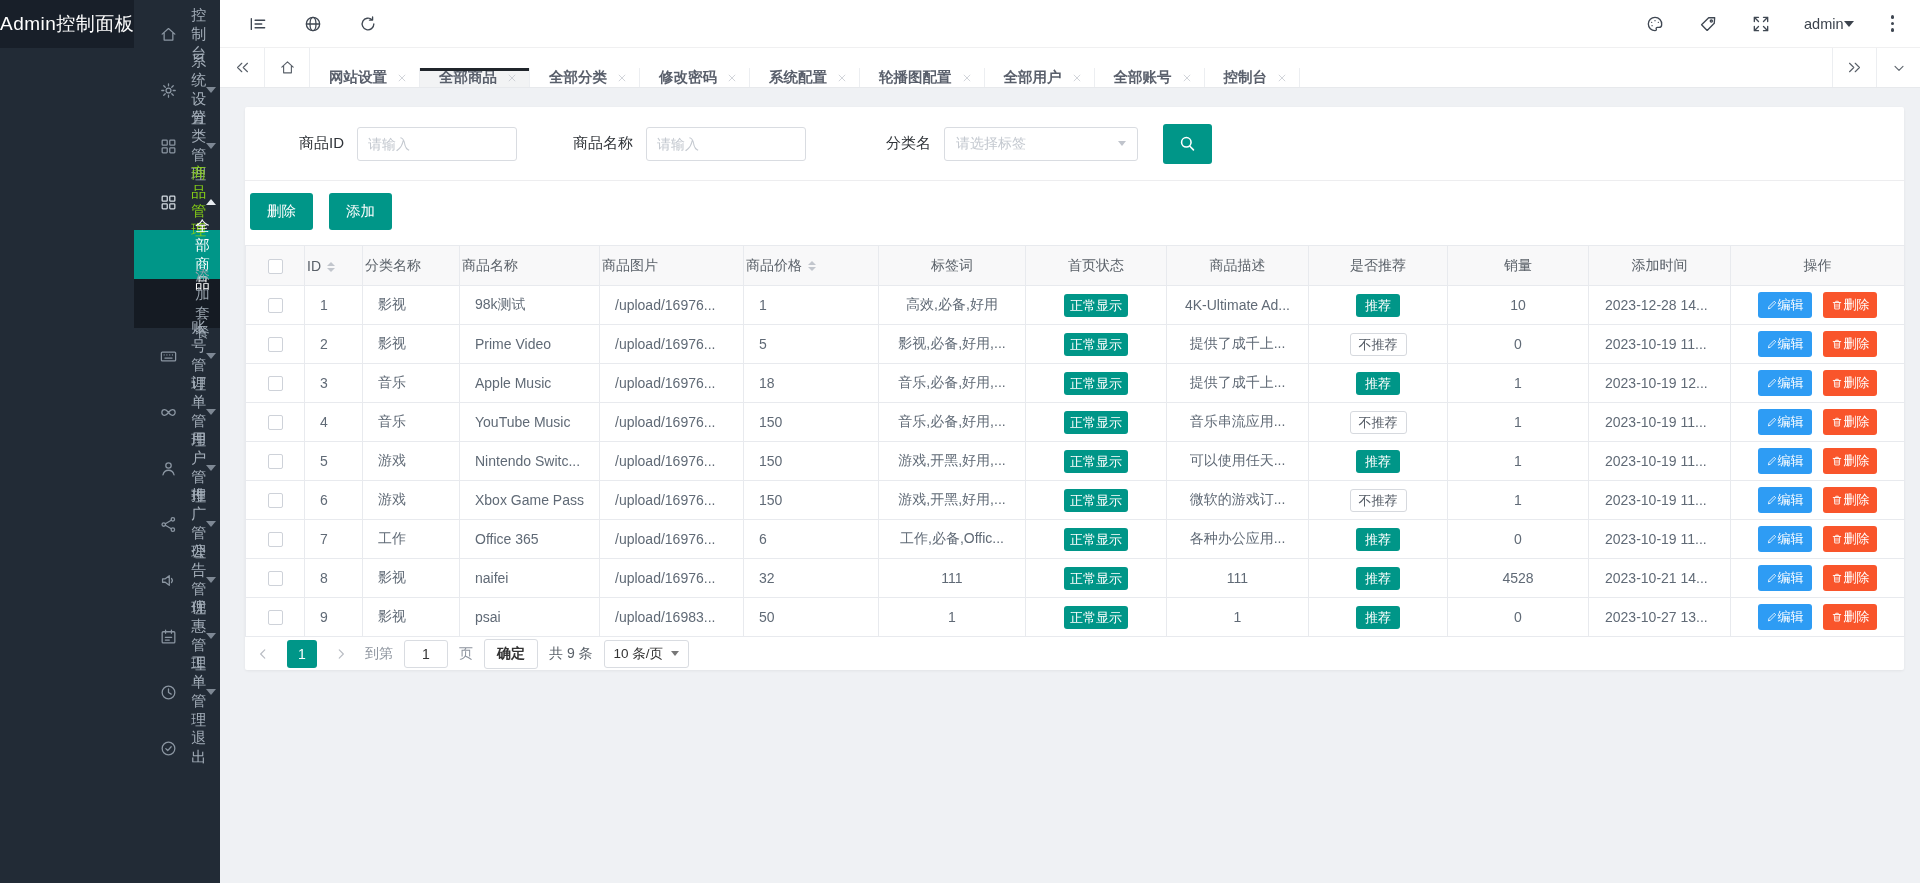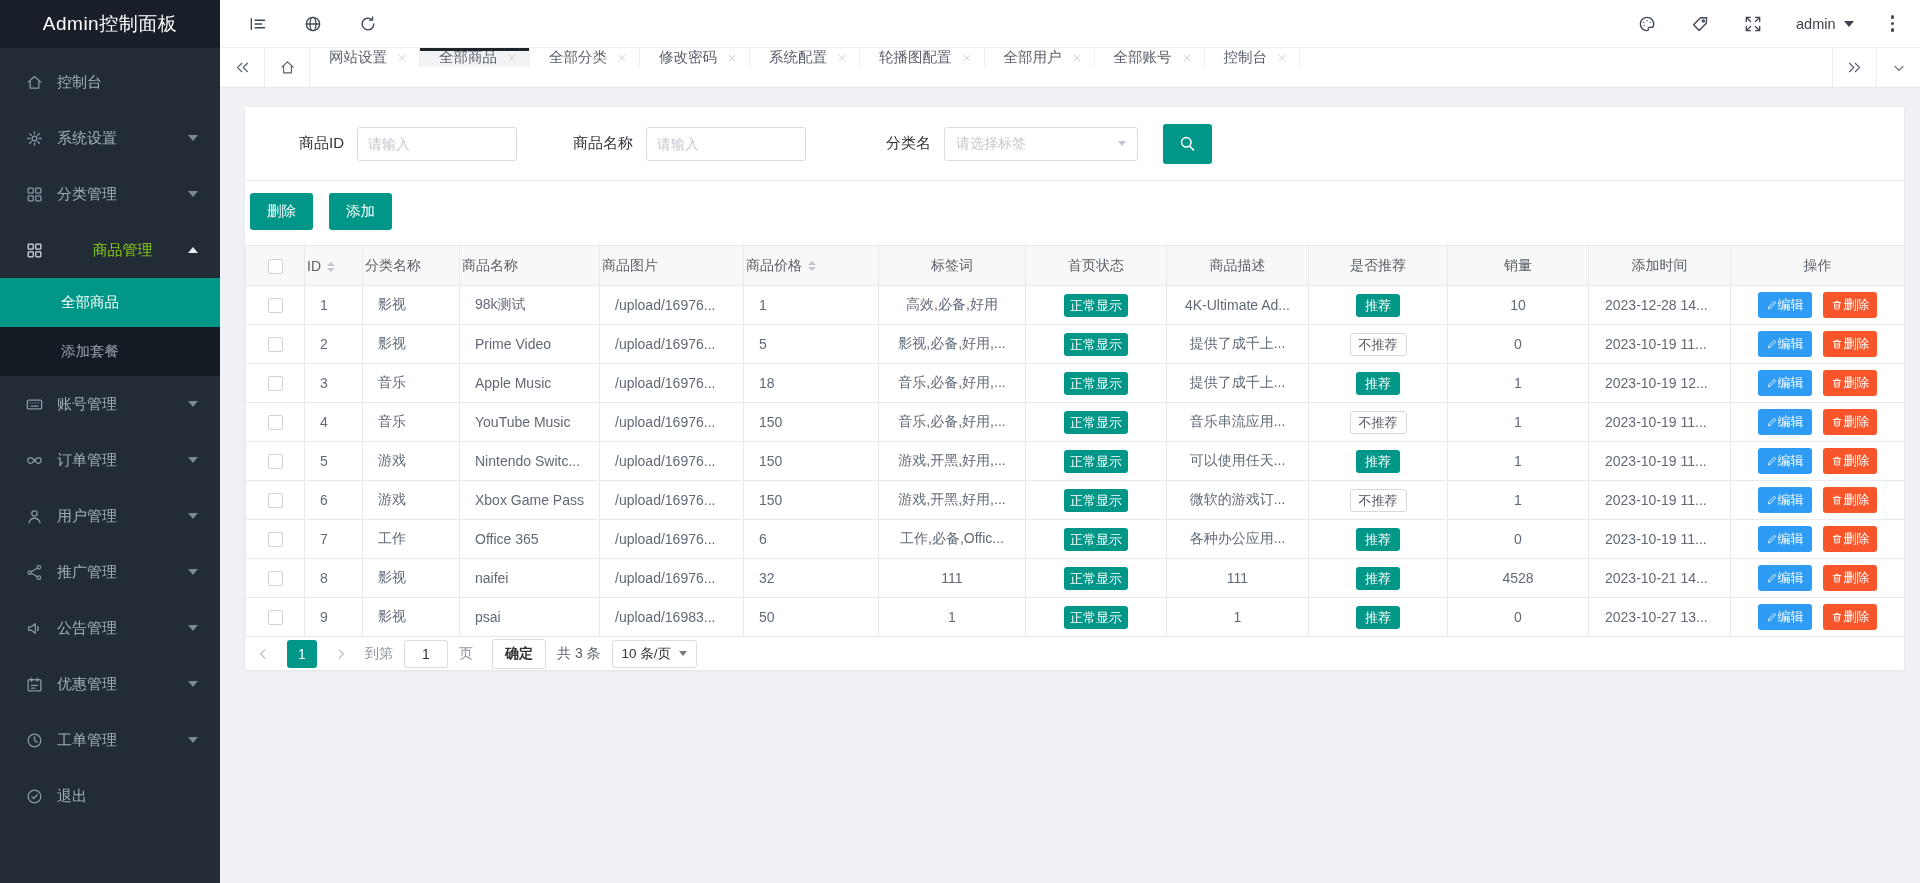--- a/index.html
+++ b/index.html
@@ -1,21 +1,21 @@
 <!DOCTYPE html>
 <html><head>
 <meta charset="utf-8">
 <style>
   * { box-sizing: border-box; }
   html,body { margin:0; padding:0; width:1920px; height:883px; overflow:hidden;
     font-family:"Liberation Sans","DejaVu Sans",sans-serif; background:#eff1f4; }
   #app { display:flex; width:1920px; height:883px; }
 
   
-  .sidebar { width:220px; flex-shrink:0; background:#222b36; display:flex; flex-direction:column; }
+  .sidebar { width:220px; flex-shrink:0; background:#222b36; display:flex; }
   .logo { height:48px; background:#181f29; color:#ffffff; font-size:19px;
     display:flex; align-items:center; justify-content:center; letter-spacing:.5px; }
   .menu { flex:1; padding-top:6px; overflow:hidden; }
   .menu-item { height:56px; display:flex; align-items:center; padding:0 22px 0 25px;
     color:#a3adb8; font-size:15px; cursor:pointer; }
   .menu-item.expanded { color:#84cc16;text-align:center; }
   .mi-icon { width:19px; height:19px; margin-right:13px; display:inline-flex; }
   .mi-icon svg { width:19px; height:19px; stroke:#8b96a2; fill:none; stroke-width:1.6;
     stroke-linecap:round; stroke-linejoin:round; }
   .menu-item.expanded .mi-icon svg { stroke:#d6dde3; }
@@ -32,21 +32,21 @@
   
   .main { flex:1; display:flex; flex-direction:column; min-width:0; }
 
   .topbar { height:48px; background:#fff; border-bottom:1px solid #f0f0f1;
     display:flex; align-items:center; padding:0 22px 0 28px; }
   .tb-icon { width:20px; height:20px; margin-right:35px; cursor:pointer; display:inline-flex; }
   .tb-icon svg { width:20px; height:20px; stroke:#3f4752; fill:none; stroke-width:1.6;
     stroke-linecap:round; stroke-linejoin:round; }
   .tb-right { margin-left:auto; display:flex; align-items:center; gap:33px; }
   .tb-right .tb-icon { margin-right:0; }
-  .admin-box { display:flex; align-items:center; gap:8px; cursor:pointer; }
+  .admin-box { display:flex; align-items:center; cursor:pointer; }
   .admin-name { font-size:14.5px; color:#3c434d; }
   .admin-caret { width:0; height:0; border-left:5px solid transparent; border-right:5px solid transparent;
     border-top:6px solid #3c434d; }
   .kebab { display:flex; flex-direction:column; gap:3px; cursor:pointer; padding:2px 4px; }
   .kebab i { width:3.5px; height:3.5px; border-radius:50%; background:#3f4752; }
 
   .tabbar { height:40px; background:#fff; border-bottom:1px solid #e7e9ec; display:flex; align-items:stretch; }
   .tab-cell { width:45px; display:flex; align-items:center; justify-content:center;
     border-right:1px solid #eceef1; cursor:pointer; }
   .tab-cell svg, .tab svg.x { stroke:#596069; fill:none; stroke-width:1.6; stroke-linecap:round; stroke-linejoin:round; }
@@ -115,21 +115,21 @@
   .pager { flex:1; display:flex; align-items:center; padding-left:5px; gap:11px;
     font-size:14px; color:#5a6169; }
   .pg-arrow { width:26px; display:flex; justify-content:center; cursor:pointer; }
   .pg-arrow svg { width:14px; height:14px; stroke:#b8bcc3; fill:none; stroke-width:2; stroke-linecap:round; stroke-linejoin:round; }
   .pg-cur { width:30px; height:28px; background:#009688; color:#fff; border-radius:3px;
     display:flex; align-items:center; justify-content:center; font-size:14px; cursor:pointer; }
   .pg-muted { color:#8d949e; }
   .pg-input { width:44px; height:28px; border:1px solid #d9dce1; border-radius:3px;
     text-align:center; font-size:14px; color:#333; outline:none; }
   .pg-btn { height:30px; padding:0 12px; background:#fff; border:1px solid #d9dce1; border-radius:3px;
-    font-weight:bold; font-size:14px; color:#333; cursor:pointer; font-family:inherit;margin-left:8px; }
+    font-weight:bold; font-size:14px; color:#333; cursor:pointer; font-family:inherit; }
   .pg-select { height:28px; border:1px solid #d9dce1; border-radius:3px; background:#fff;
     display:flex; align-items:center; gap:8px; padding:0 9px; font-size:13.5px; color:#333; cursor:pointer; }
 </style>
 </head>
 <body>
 
 <div id="app">
 
   <aside class="sidebar">
     <div class="logo">Admin控制面板</div>
@@ -323,21 +323,21 @@
       <div class="tab-cell">
         <svg viewBox="0 0 24 24" width="17" height="17">
             <path d="M11 6l-6 6 6 6 M19 6l-6 6 6 6"></path>
           </svg>
       </div>
       <div class="tab-cell">
         <svg viewBox="0 0 24 24" width="17" height="17">
             <path d="M4 11.5 12 4l8 7.5 M6.5 10v9.5h11V10"></path>
           </svg>
       </div>
-      <div id="tabs-holder" style="display:flex;align-items:flex-start;">
+      <div id="tabs-holder" style="display:flex;align-items:flex-end;font-weight:bold;">
           <div class="tab">
      <span>网站设置</span>
             <svg class="x" viewBox="0 0 24 24">
               <path d="M5 5l14 14 M19 5 5 19"></path>
             </svg>
           </div>
           <div class="tab active">
      <span>全部商品</span>
             <svg class="x" viewBox="0 0 24 24">
               <path d="M5 5l14 14 M19 5 5 19"></path>
@@ -730,21 +730,21 @@
           <span class="pg-cur">1</span>
           <span class="pg-arrow">
             <svg viewBox="0 0 24 24">
                 <path d="M9 5l7 7-7 7"></path>
               </svg>
           </span>
           <span class="pg-muted">到第</span>
           <input class="pg-input" type="text" value="1" style="">
           <span class="pg-muted">页</span>
           <button class="pg-btn">确定</button>
-          <span>共 3 条</span>
+          <span>共 9 条</span>
           <div class="pg-select">
             <span>10 条/页</span>
             <span class="sel-caret" style="border-top-color:#777;"></span>
           </div>
         </div>
 
       </div>
     </div>
   </div>
 </div>

